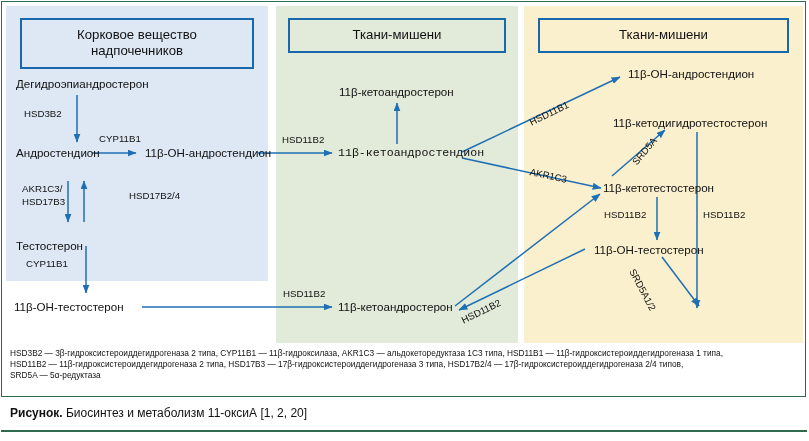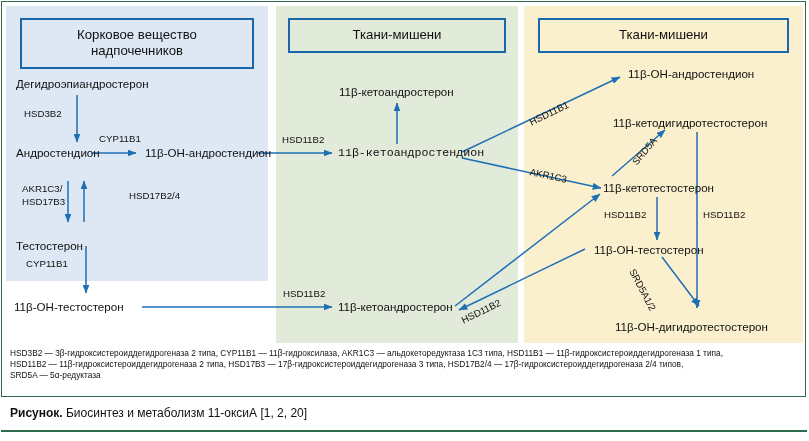--- a/index.html
+++ b/index.html
@@ -131,21 +131,20 @@
 
   <div class="enz enz-rot" style="left:530px;top:166px;transform:rotate(12deg);">AKR1C3</div>
   <div class="node" style="left:603px;top:181px;">11β-кетотестостерон</div>
 
   <div class="enz" style="left:604px;top:209px;">HSD11B2</div>
   <div class="enz" style="left:703px;top:209px;">HSD11B2</div>
 
   <div class="node" style="left:594px;top:243px;">11β-OH-тестостерон</div>
   <div class="enz enz-rot" style="left:632px;top:264px;transform:rotate(62deg);">SRD5A1/2</div>
 
-  <div class="node" style="left:615px;top:320px;">11β-OH-дигидротестостерон</div>
 
   <div class="legend">
     <div>HSD3B2 — 3β-гидроксистероиддегидрогеназа 2 типа, CYP11B1 — 11β-гидроксилаза, AKR1C3 — альдокеторедуктаза 1C3 типа, HSD11B1 — 11β-гидроксистероиддегидрогеназа 1 типа,</div>
     <div>HSD11B2 — 11β-гидроксистероиддегидрогеназа 2 типа, HSD17B3 — 17β-гидроксистероиддегидрогеназа 3 типа, HSD17B2/4 — 17β-гидроксистероиддегидрогеназа 2/4 типов,</div>
     <div>SRD5A — 5α-редуктаза</div>
   </div>
 
   <div class="caption"><b>Рисунок.</b><span> Биосинтез и метаболизм 11-оксиА [1, 2, 20]</span></div>
   <div class="caption-rule"></div>
 

